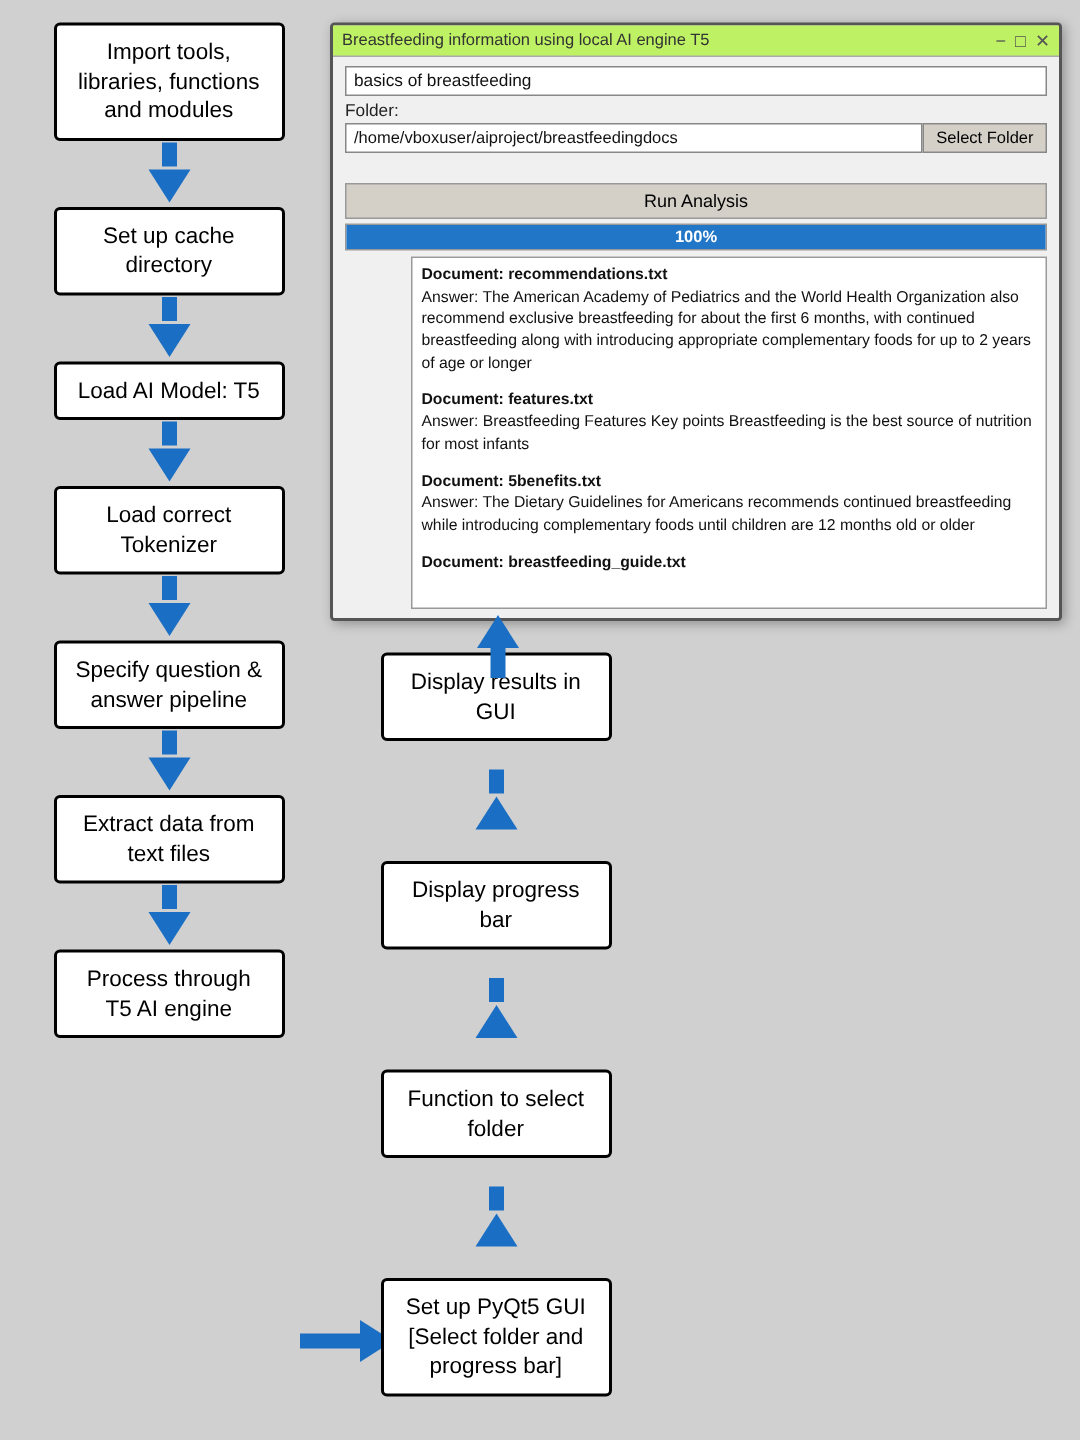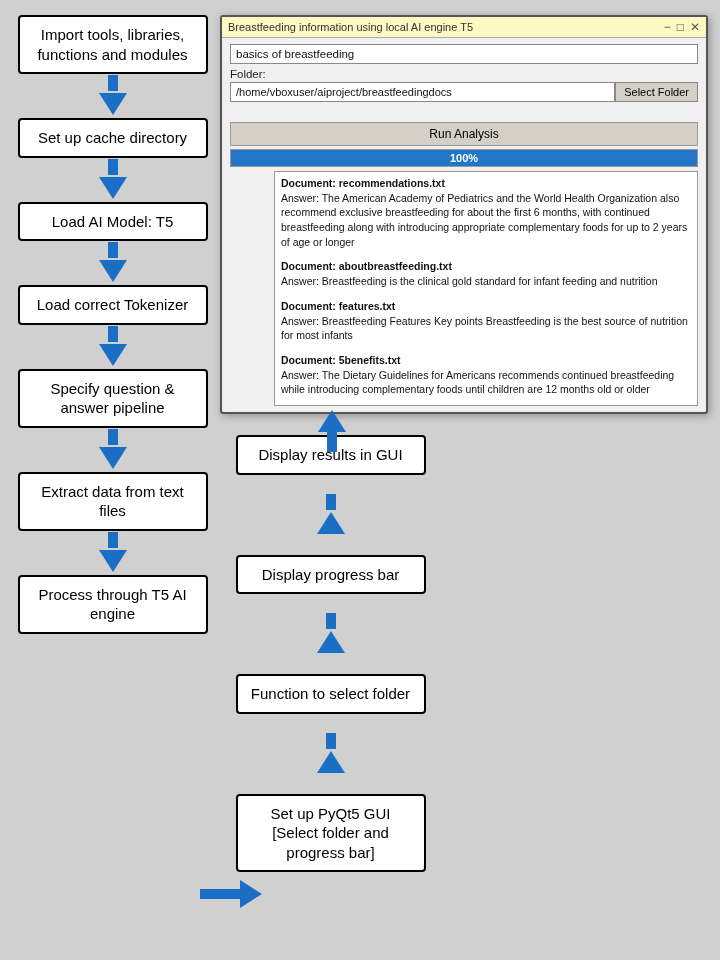--- a/index.html
+++ b/index.html
@@ -24,21 +24,21 @@
     }
 
     .flow-box {
       background: white;
       border: 2.5px solid black;
       border-radius: 4px;
       padding: 8px 12px;
       text-align: center;
       font-size: 15px;
       font-weight: 500;
-      width: 190px;
+      width: 154px;
       line-height: 1.3;
     }
 
     .flow-arrow-down {
       width: 0;
       height: 0;
       border-left: 14px solid transparent;
       border-right: 14px solid transparent;
       border-top: 22px solid #1a6fc4;
       margin: 2px 0;
@@ -76,21 +76,21 @@
       left: 220px;
       top: 15px;
       width: 488px;
       background: #f0f0f0;
       border: 2px solid #555;
       border-radius: 3px;
       box-shadow: 2px 2px 8px rgba(0,0,0,0.3);
     }
 
     .gui-titlebar {
-      background: #fef9c3;
+      background: #bef264;
       border-bottom: 1px solid #aaa;
       padding: 3px 6px;
       font-size: 11px;
       color: #333;
       display: flex;
       align-items: center;
       justify-content: space-between;
     }
 
     .titlebar-controls {
@@ -316,24 +316,20 @@
 
     <div class="progress-bar-container">
       <div class="progress-bar-fill"></div>
       <div class="progress-bar-text">100%</div>
     </div>
 
     <div class="results-area" id="results-container">
     <div class="result-entry">
           <div class="result-doc">Document: recommendations.txt</div>
           <div class="result-answer">Answer: The American Academy of Pediatrics and the World Health Organization also recommend exclusive breastfeeding for about the first 6 months, with continued breastfeeding along with introducing appropriate complementary foods for up to 2 years of age or longer</div>
-        </div>
-        <div class="result-entry">
-          <div class="result-doc">Document: aboutbreastfeeding.txt</div>
-          <div class="result-answer">Answer: Breastfeeding is the clinical gold standard for infant feeding and nutrition</div>
         </div>
         <div class="result-entry">
           <div class="result-doc">Document: features.txt</div>
           <div class="result-answer">Answer: Breastfeeding Features Key points Breastfeeding is the best source of nutrition for most infants</div>
         </div>
         <div class="result-entry">
           <div class="result-doc">Document: 5benefits.txt</div>
           <div class="result-answer">Answer: The Dietary Guidelines for Americans recommends continued breastfeeding while introducing complementary foods until children are 12 months old or older</div>
         </div>
         <div class="result-entry">

